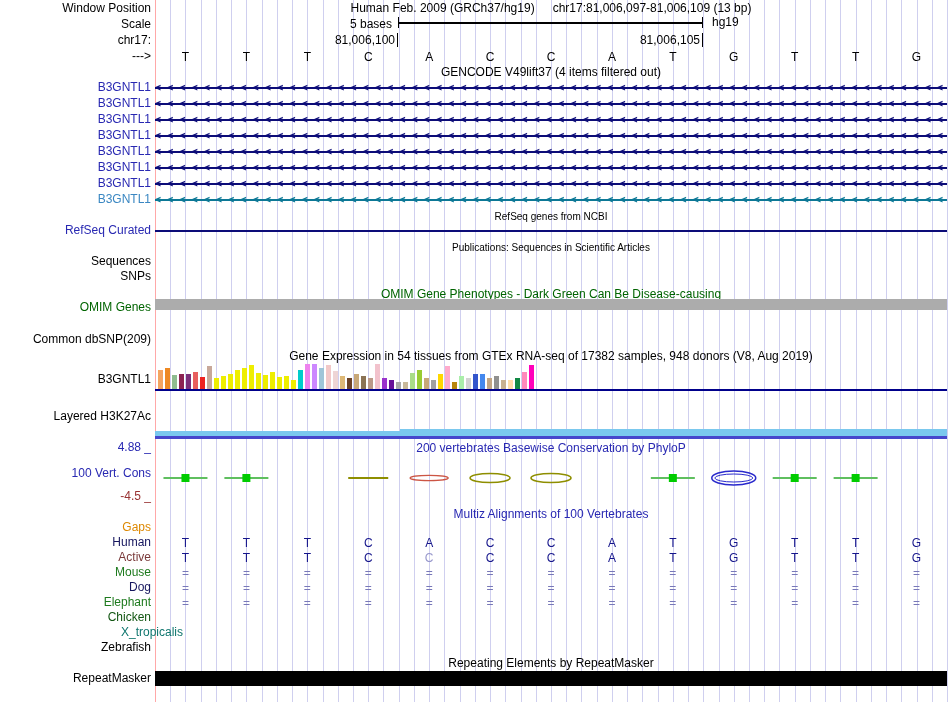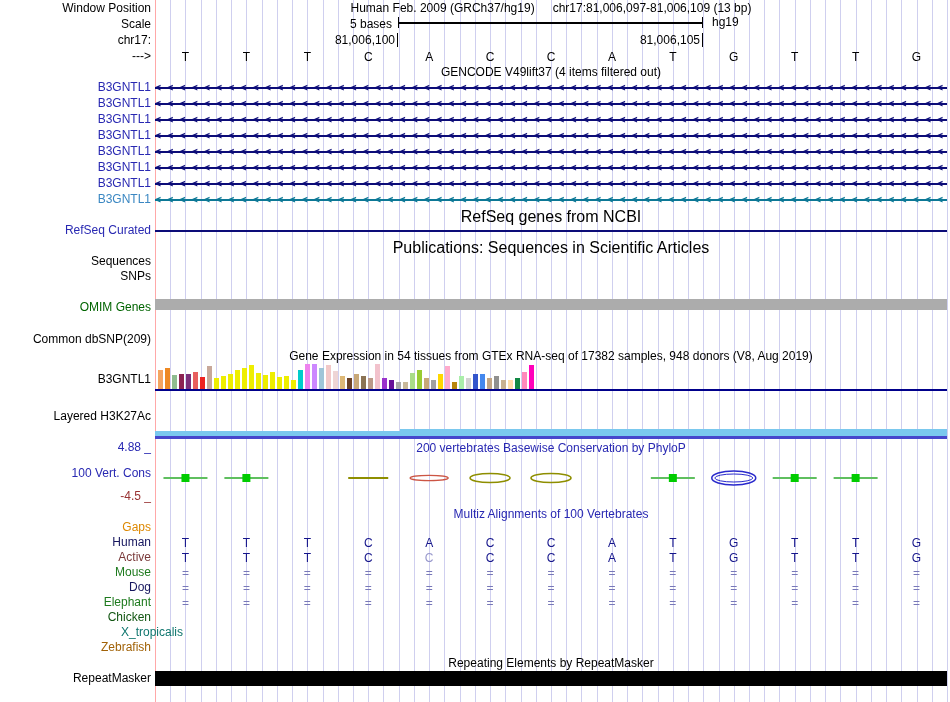--- a/index.html
+++ b/index.html
@@ -8,21 +8,21 @@
     background:#fff; font-family:"Liberation Sans", sans-serif;
   }
   .lbl {
     position:absolute; left:0; width:151px; text-align:right;
     font-size:12px; line-height:13px; color:#000; white-space:nowrap;
   }
   .title {
     position:absolute; left:155px; width:792px; text-align:center;
     font-size:12px; line-height:13px; color:#000; white-space:nowrap;
   }
-  .title.small { font-size:16px; }
+  .title.small { font-size:10px; }
   .txt { position:absolute; font-size:12px; line-height:13px; color:#000; white-space:nowrap; }
   .hline, .hbar { position:absolute; left:155px; width:792px; }
   .vtick { position:absolute; width:1px; background:#000; }
   .gridline { position:absolute; top:0; width:1px; height:702px; }
   .tx { position:absolute; left:155px; width:792px; height:16px; overflow:hidden; }
   .tx .chev {
     display:block; font-family:"DejaVu Sans Mono", monospace; font-size:10px;
     line-height:16px; letter-spacing:6.2px; white-space:nowrap; font-weight:bold;
   }
   .baserow { position:absolute; left:155px; width:792px; height:15px; }
@@ -166,20 +166,21 @@
     </div>
 
   <div class="title small" style="top:210px">RefSeq genes from NCBI</div>
   <div class="lbl" id="refseq-label" style="top: 224px; color: rgb(40, 40, 178);">RefSeq Curated</div>
   <div class="hline" id="refseq-line" style="top: 230px; height: 2px; background: rgb(12, 12, 120);"></div>
 
   <div class="title small" style="top:241px">Publications: Sequences in Scientific Articles</div>
   <div class="lbl" style="top:255px">Sequences</div>
   <div class="lbl" style="top:270px">SNPs</div>
 
+  <div class="title" id="omim-title" style="top: 288px; color: rgb(0, 100, 0);">OMIM Gene Phenotypes - Dark Green Can Be Disease-causing</div>
   <div class="lbl" id="omim-label" style="top: 301px; color: rgb(0, 100, 0);">OMIM Genes</div>
   <div class="hbar" id="omim-bar" style="top: 299px; height: 11px; background: rgb(172, 172, 172);"></div>
 
   <div class="lbl" style="top:333px">Common dbSNP(209)</div>
 
   <div class="title" style="top:350px">Gene Expression in 54 tissues from GTEx RNA-seq of 17382 samples, 948 donors (V8, Aug 2019)</div>
   <div class="lbl" style="top:373px">B3GNTL1</div>
   <div id="gtex-bars">
       <div class="bar" style="left: 0px; height: 19px; background: rgb(244, 164, 96);"></div>
       <div class="bar" style="left: 7px; height: 21px; background: rgb(238, 136, 34);"></div>
@@ -344,20 +345,20 @@
         <span class="cell" style="left: 365.538px; width: 60.9231px; color: rgb(120, 120, 184);">=</span>
         <span class="cell" style="left: 426.462px; width: 60.9231px; color: rgb(120, 120, 184);">=</span>
         <span class="cell" style="left: 487.385px; width: 60.9231px; color: rgb(120, 120, 184);">=</span>
         <span class="cell" style="left: 548.308px; width: 60.9231px; color: rgb(120, 120, 184);">=</span>
         <span class="cell" style="left: 609.231px; width: 60.9231px; color: rgb(120, 120, 184);">=</span>
         <span class="cell" style="left: 670.154px; width: 60.9231px; color: rgb(120, 120, 184);">=</span>
         <span class="cell" style="left: 731.077px; width: 60.9231px; color: rgb(120, 120, 184);">=</span>
       </div>
       <div class="lbl" style="top: 611px; color: rgb(17, 85, 17);">Chicken</div>
       <div class="lbl" style="top: 626px; color: #0f766e; margin-left: 32px;">X_tropicalis</div>
-      <div class="lbl" style="top: 641px; color: #a16207;">Zebrafish</div>
+      <div class="lbl" style="top: 641px; color: #000000;">Zebrafish</div>
     </div>
 
   <div class="title" style="top:657px">Repeating Elements by RepeatMasker</div>
   <div class="lbl" style="top:672px">RepeatMasker</div>
   <div class="hbar" id="rmsk-bar" style="top: 671px; height: 15px; background: rgb(0, 0, 0);"></div>
 
 </div>
 
 </body></html>

